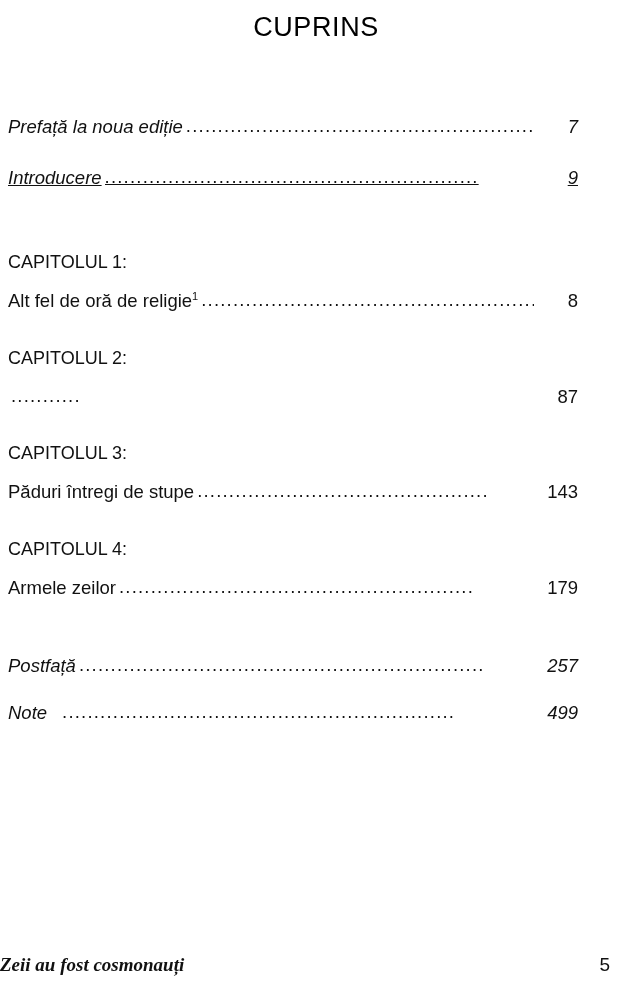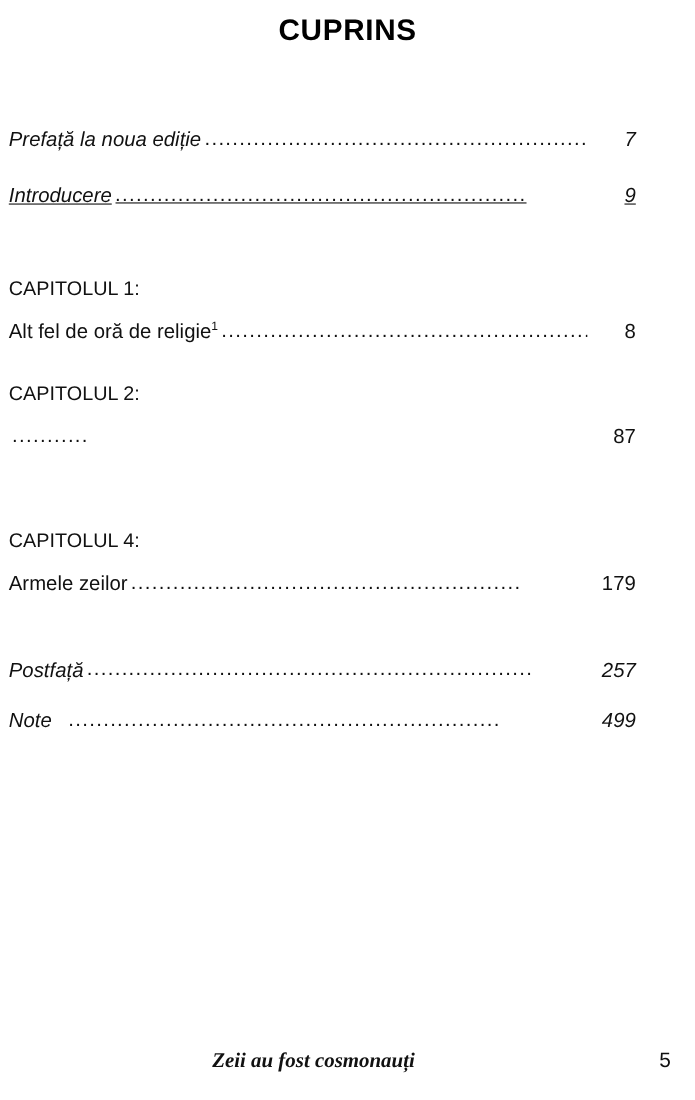--- a/index.html
+++ b/index.html
@@ -24,21 +24,21 @@
     height: 1000px;
   }
 
   .page-title {
     position: absolute;
     left: 0;
     top: 12px;
     width: 632px;
     text-align: center;
     font-size: 27px;
-    font-weight: bold;
+    font-weight: normal;
     letter-spacing: 0.6px;
     color: #000000;
   }
 
   .toc {
     position: absolute;
     left: 8px;
     top: 118px;
     width: 570px;
   }
@@ -114,21 +114,21 @@
     left: 0;
     bottom: 18px;
     width: 632px;
     height: 28px;
   }
   .footer-title {
     position: absolute;
     left: 0;
     top: 0;
     width: 570px;
-    text-align: center;
+    text-align: left;
     font-family: "Liberation Serif", serif;
     font-style: italic;
     font-weight: bold;
     font-size: 19px;
     color: #111111;
   }
   .footer-pageno {
     position: absolute;
     left: 560px;
     top: 0;
@@ -177,20 +177,28 @@
     <div class="chapter-block">
       <div class="chapter-head">CAPITOLUL 2:</div>
       <div class="toc-row">
         <span class="toc-leader">...........</span>
         <span class="toc-page">87</span>
       </div>
     </div>
 
     <div class="gap-chapter"></div>
 
+    <div class="chapter-block">
+      <div class="chapter-head">CAPITOLUL 3:</div>
+      <div class="toc-row">
+        <span class="toc-label"><span>Păduri întregi de stupe </span><span class="sup"></span></span>
+        <span class="toc-leader">..............................................</span>
+        <span class="toc-page">143</span>
+      </div>
+    </div>
 
     <div class="gap-chapter"></div>
 
     <div class="chapter-block">
       <div class="chapter-head">CAPITOLUL 4:</div>
       <div class="toc-row">
         <span class="toc-label"><span>Armele zeilor </span><span class="sup"></span></span>
         <span class="toc-leader">........................................................</span>
         <span class="toc-page">179</span>
       </div>

